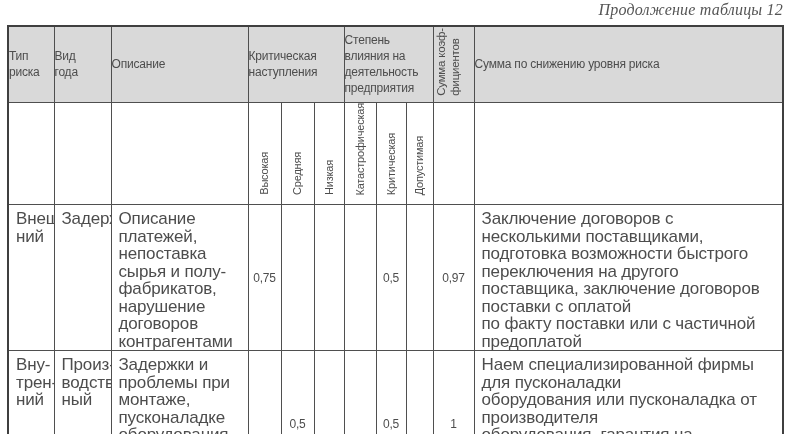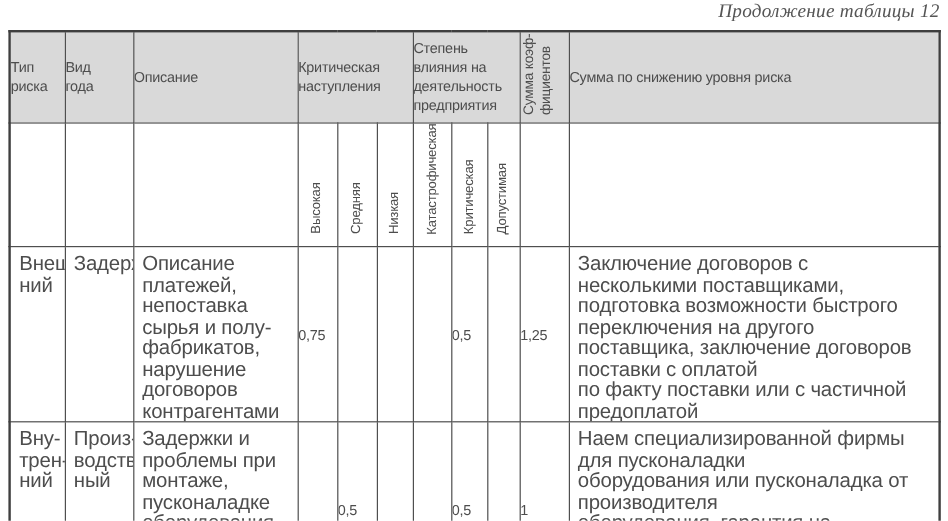--- a/index.html
+++ b/index.html
@@ -53,21 +53,21 @@
   .rot2 { font-size: 11.5px; line-height: 14px; }
 
   .txt {
     vertical-align: top; text-align: left;
     padding: 5px 5px 0 7px;
     font-size: 17px; line-height: 17.5px;
     letter-spacing: -0.15px;
     margin-top: 11px;
   }
   .num {
-    vertical-align: middle;
+    text-align: center; vertical-align: middle;
     font-size: 12px; letter-spacing: -0.2px;
   }
 </style>
 </head>
 <body>
 
 <div class="page">
 
   <div class="caption">Продолжение таблицы 12</div>
 
@@ -125,21 +125,21 @@
       <td class="txt">Описание платежей,
 непоставка сырья и полу-
 фабрикатов, нарушение
 договоров контрагентами</td>
       <td class="num">0,75</td>
       <td class="num"></td>
       <td class="num"></td>
       <td class="num"></td>
       <td class="num">0,5</td>
       <td class="num"></td>
-      <td class="num">1,25</td>
+      <td class="num">0,97</td>
       <td class="txt">Заключение договоров с несколькими поставщиками,
 подготовка возможности быстрого переключения на другого
 поставщика, заключение договоров поставки с оплатой
 по факту поставки или с частичной предоплатой</td>
     </tr>
 
     <tr class="drow2">
       <td class="txt">Вну-
 трен-
 ний</td>

